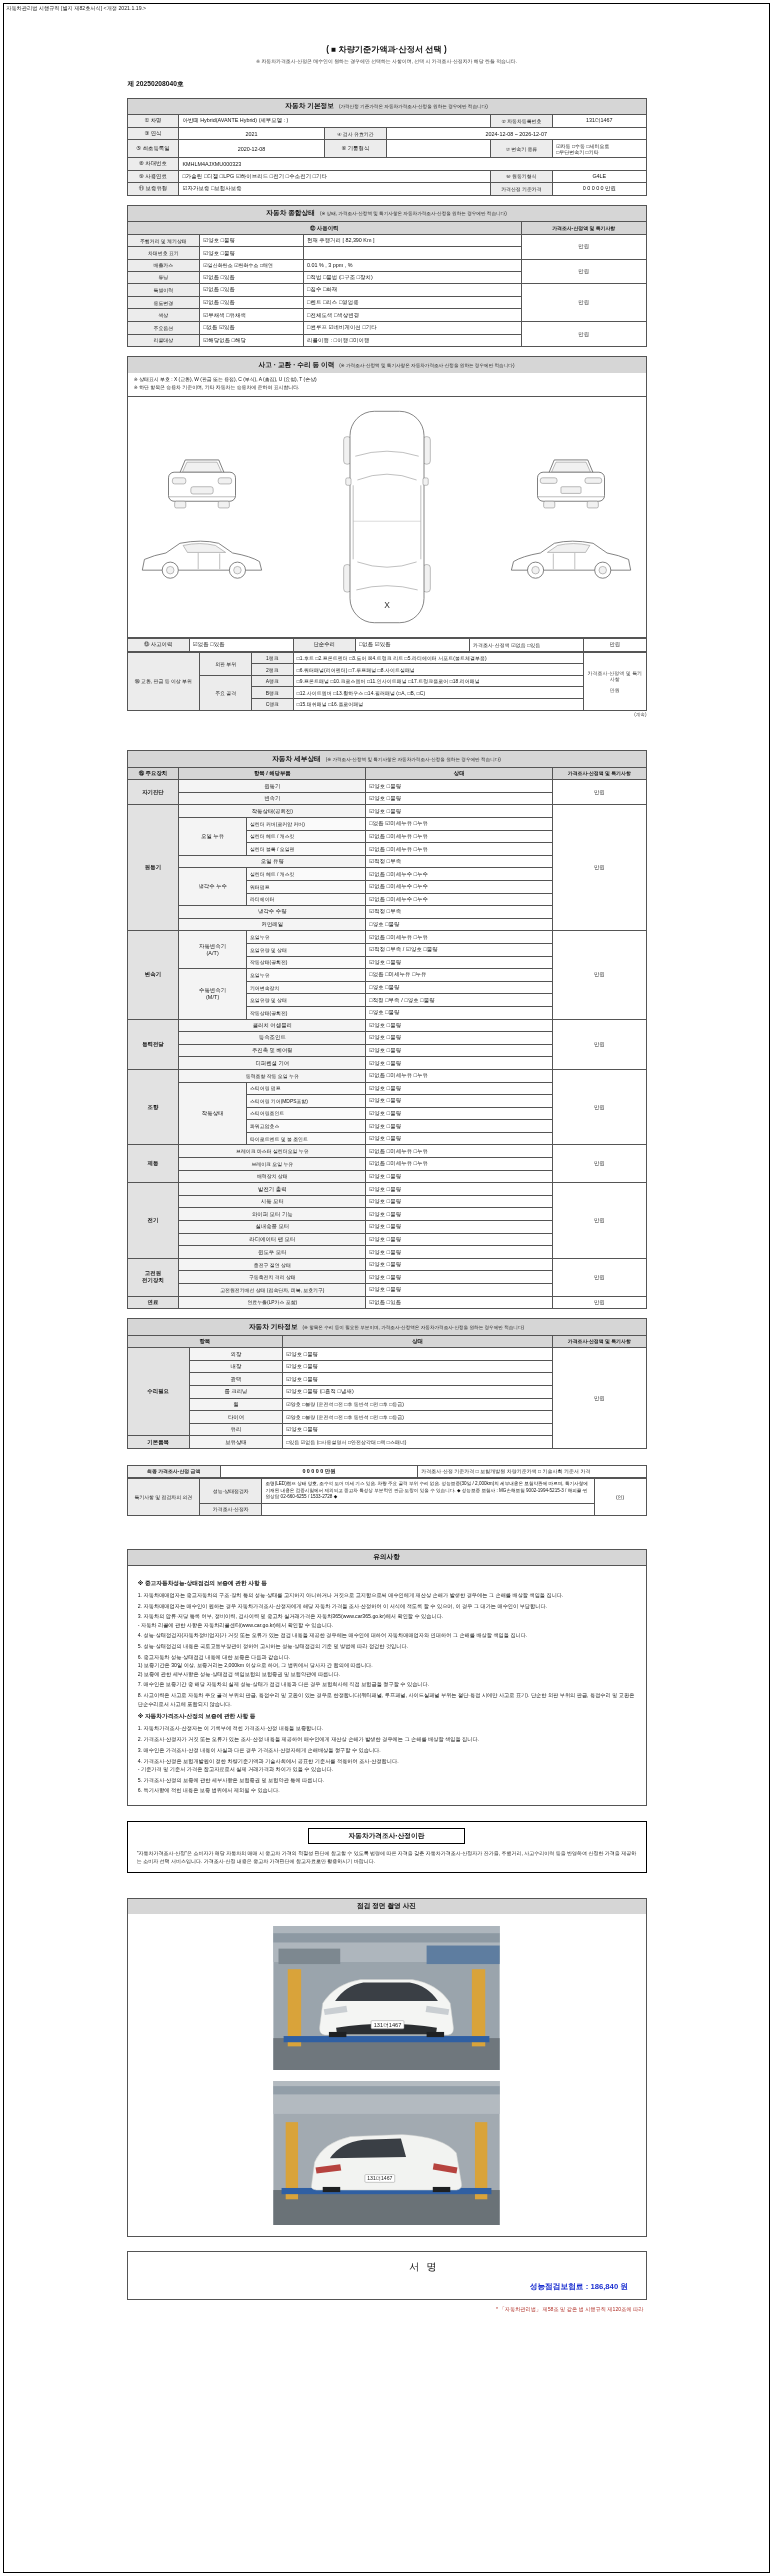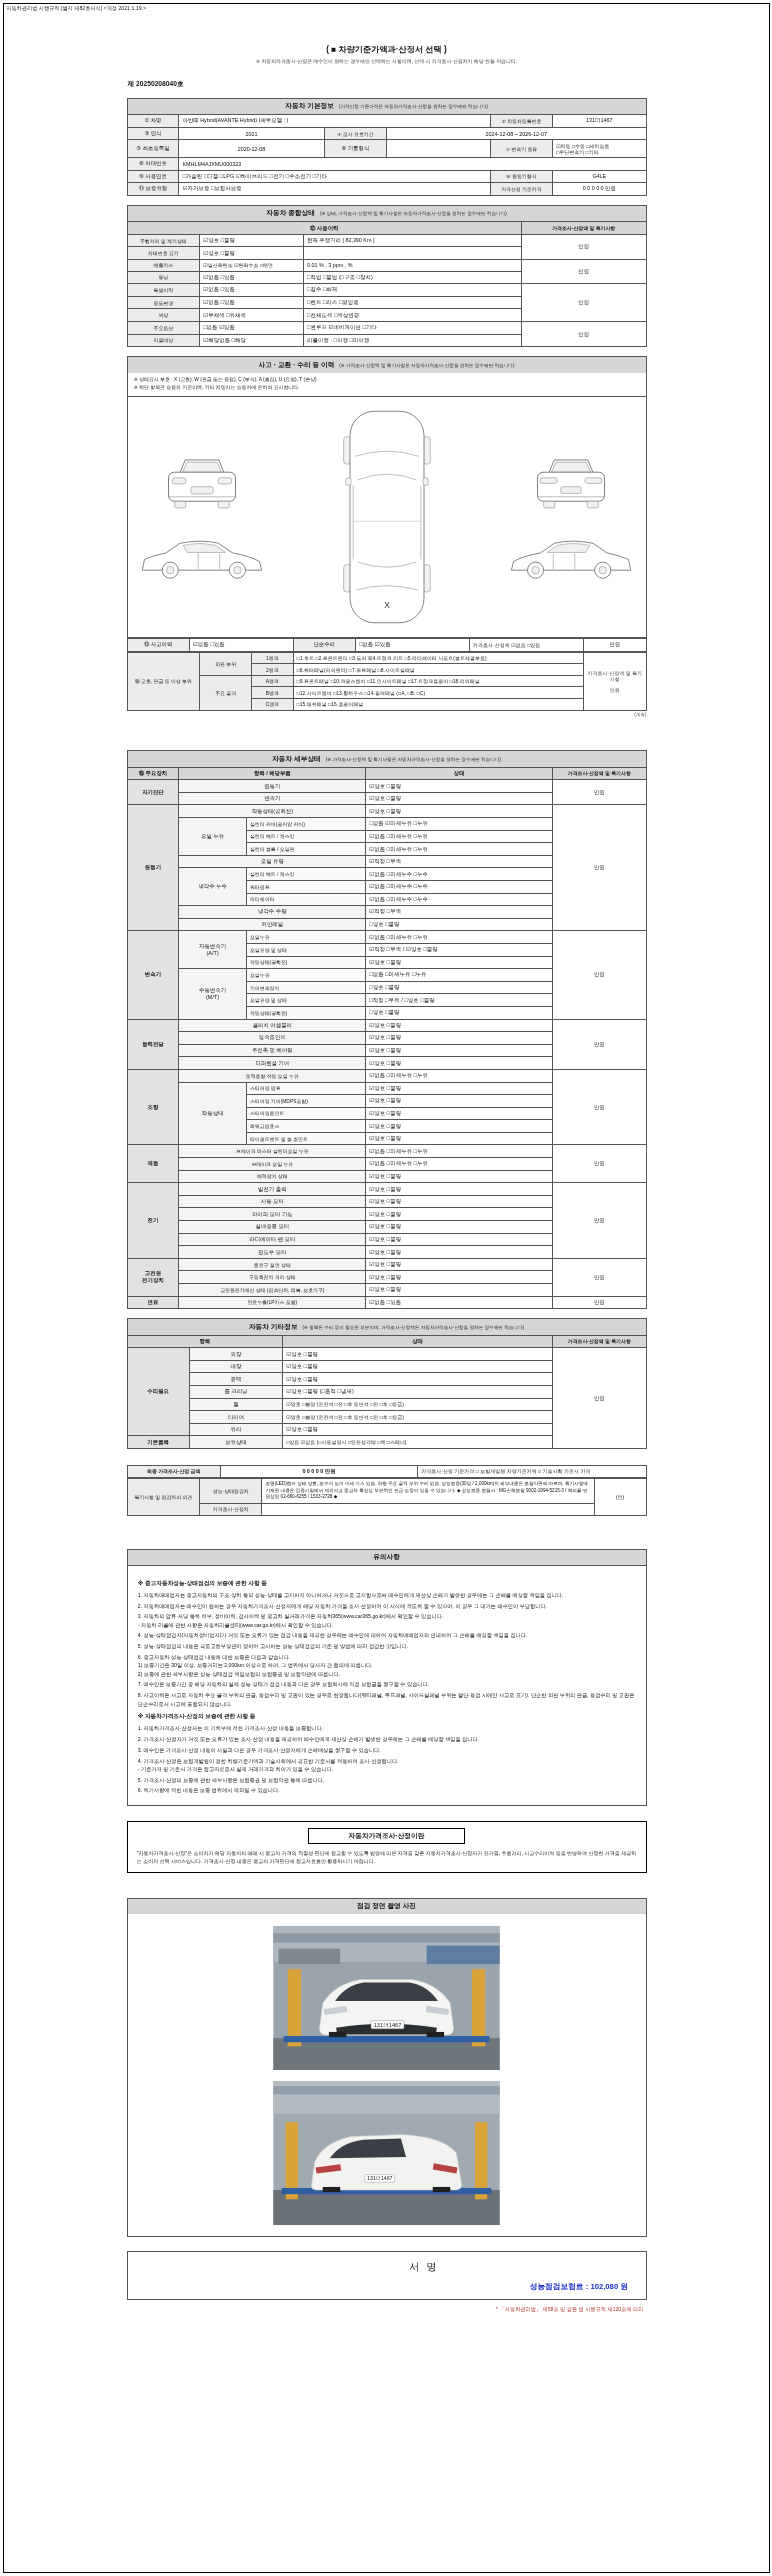--- a/index.html
+++ b/index.html
@@ -708,19 +708,19 @@
         <path d="M358,168 L312,160 L310,172 L356,180 Z" fill="#b6433f"></path>
         <rect x="178" y="182" width="58" height="15" rx="2" fill="#fff" stroke="#999"></rect>
         <text x="207" y="193" font-size="10" text-anchor="middle" fill="#222">131더1467</text>
         <rect x="96" y="206" width="34" height="10" fill="#1e2022"></rect>
         <rect x="310" y="206" width="34" height="10" fill="#1e2022"></rect>
       </svg>
     </div>
 
     <div class="sign-box">
       <span class="sign-label">서명</span>
-      <span class="premium">성능점검보험료 :  102,080 원</span>
+      <span class="premium">성능점검보험료 :  186,840 원</span>
     </div>
     <div class="footnote">* 「자동차관리법」 제58조 및 같은 법 시행규칙 제120조에 따라</div>
 
   </div>
 </div>
 
 
 </body></html>

